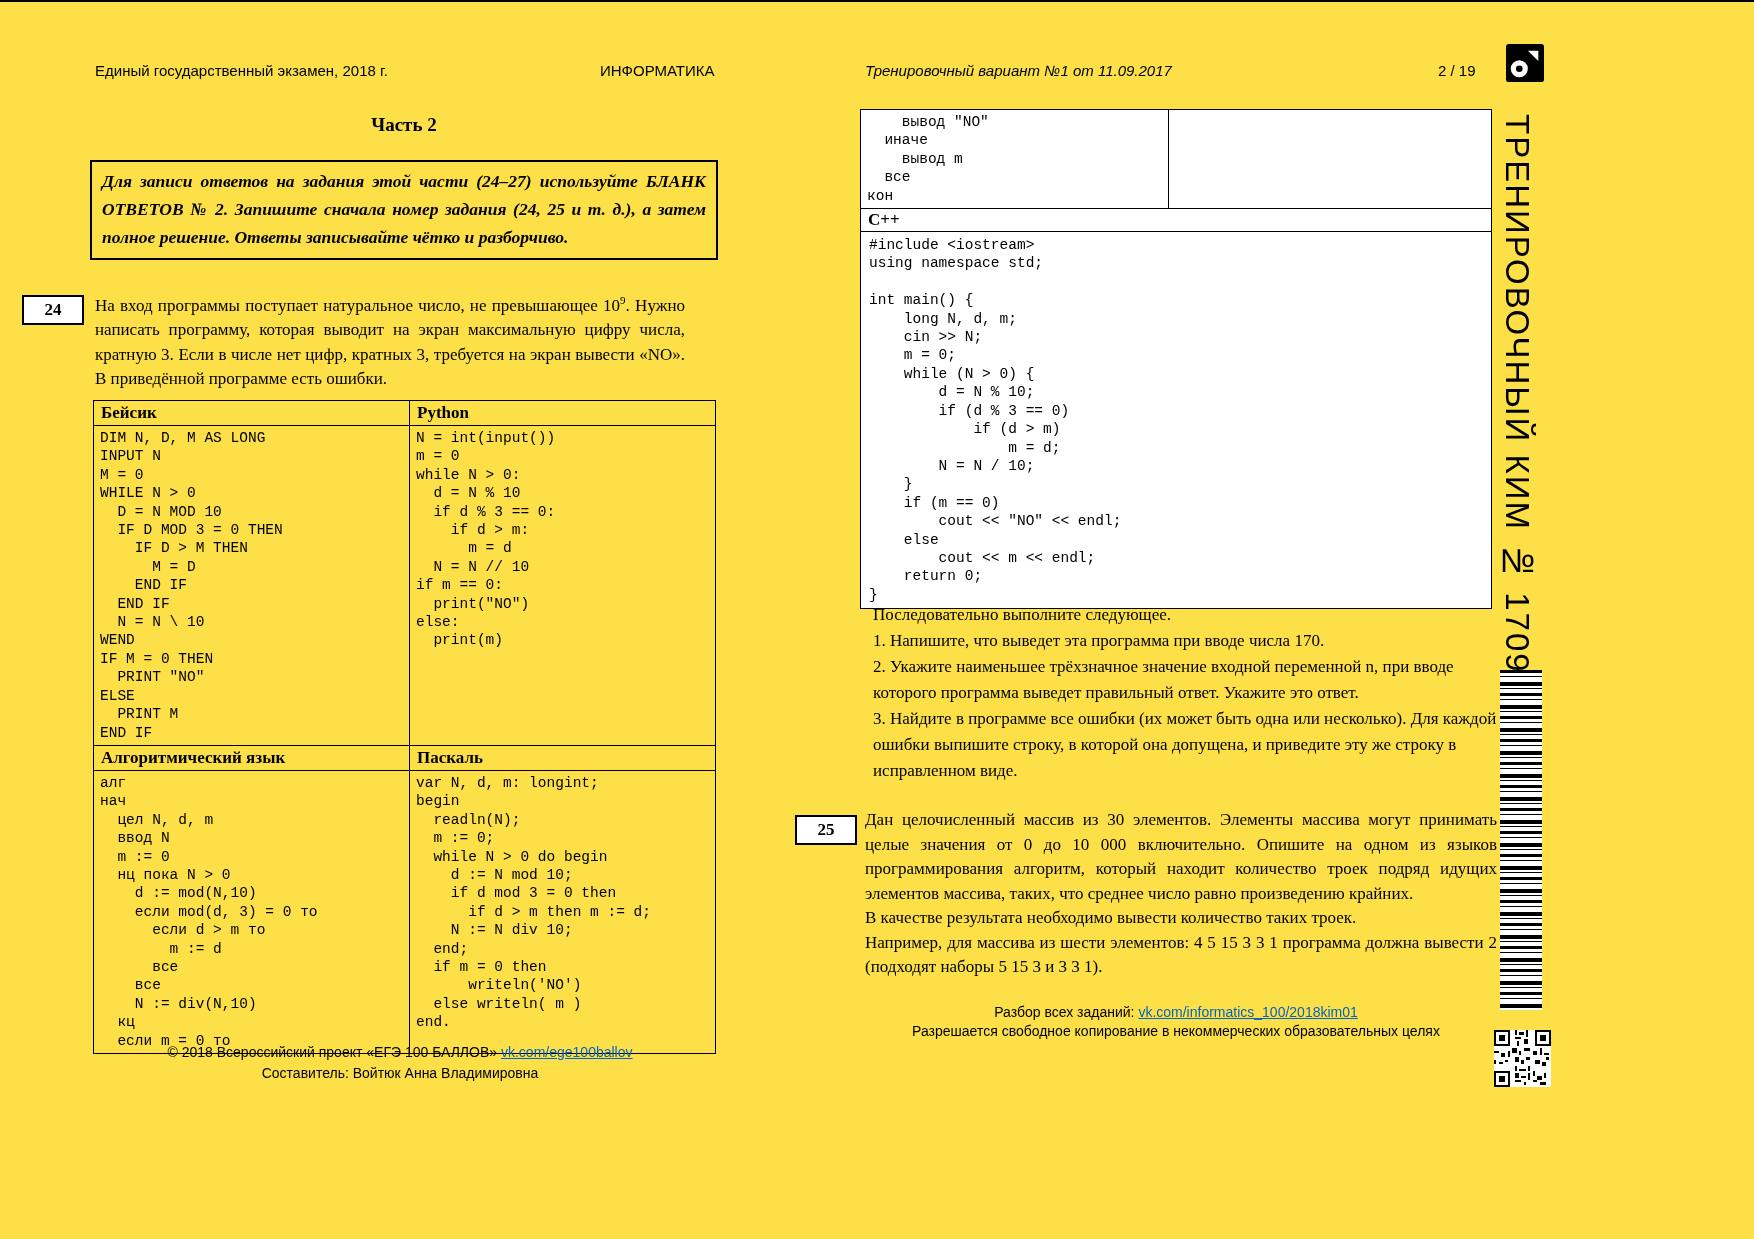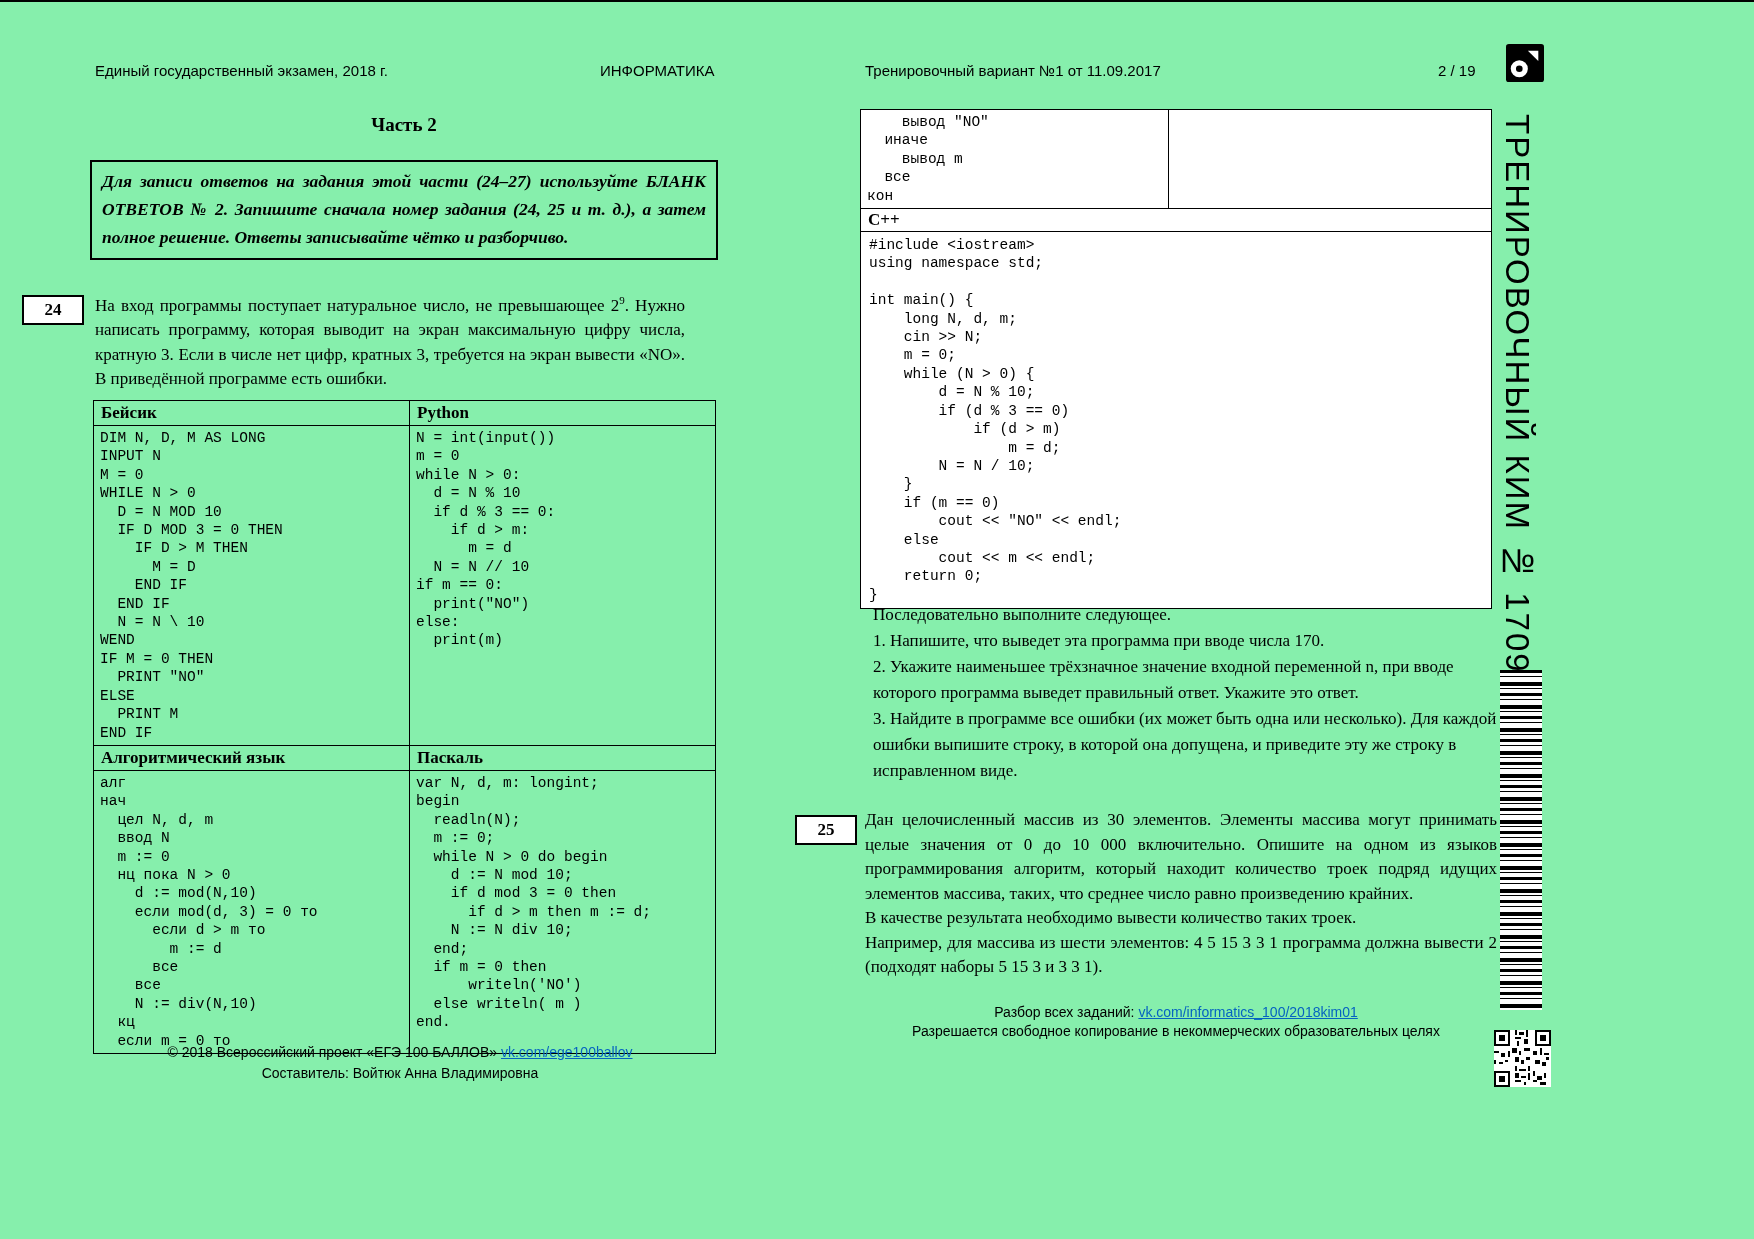--- a/index.html
+++ b/index.html
@@ -1,25 +1,25 @@
 <!DOCTYPE html>
 <html style="--link: #0563C1;"><head>
 <meta charset="utf-8">
 <style>
   html, body { margin:0; padding:0; background:#fff; }
   .page {
-    position:relative; width:1754px; height:1239px; background:#86efac;
+    position:relative; width:1754px; height:1239px; background:#fde047;
     color:#000; font-family:"Liberation Serif", serif; overflow:hidden;
     border-top:2px solid #000; box-sizing:border-box;
   }
   
   .hdr { position:absolute; font-family:"Liberation Sans", sans-serif; font-size:15px; white-space:nowrap; }
   .hdr-exam   { left:95px;  top:60px; }
   .hdr-subj   { left:600px; top:60px; }
-  .hdr-var    { left:865px; top:60px; }
+  .hdr-var    { left:865px; top:60px;font-style:italic; }
   .hdr-page   { left:1438px; top:60px; }
   .logo { position:absolute; left:1506px; top:42px; width:38px; height:38px; }
 
   
   .kim {
     position:absolute; left:1498px; top:112px;
     writing-mode:vertical-rl; text-orientation:mixed;
     font-family:"Liberation Sans", sans-serif; font-size:33px; letter-spacing:2px;
     white-space:nowrap;
   }
@@ -171,21 +171,21 @@
     </g>
   </svg>
 
   <div class="part2-title">Часть 2</div>
   <div class="instr-box">Для записи ответов на задания этой части (24–27) используйте БЛАНК ОТВЕТОВ № 2. Запишите сначала номер задания (24, 25 и т. д.), а затем полное решение. Ответы записывайте чётко и разборчиво.</div>
 
   <div class="tasknum t24">
     <span>24</span>
   </div>
   <div class="task-text task24-text">
-    <span>На вход программы поступает натуральное число, не превышающее 2</span><sup>9</sup><span>. Нужно написать программу, которая выводит на экран максимальную цифру числа, кратную 3. Если в числе нет цифр, кратных 3, требуется на экран вывести «NO». В приведённой программе есть ошибки.</span>
+    <span>На вход программы поступает натуральное число, не превышающее 10</span><sup>9</sup><span>. Нужно написать программу, которая выводит на экран максимальную цифру числа, кратную 3. Если в числе нет цифр, кратных 3, требуется на экран вывести «NO». В приведённой программе есть ошибки.</span>
   </div>
 
   <table class="code-table">
     <colgroup>
         <col style="width:316px">
         <col style="width:306px">
       </colgroup>
     <tbody>
         <tr>
       <th>Бейсик</th>

